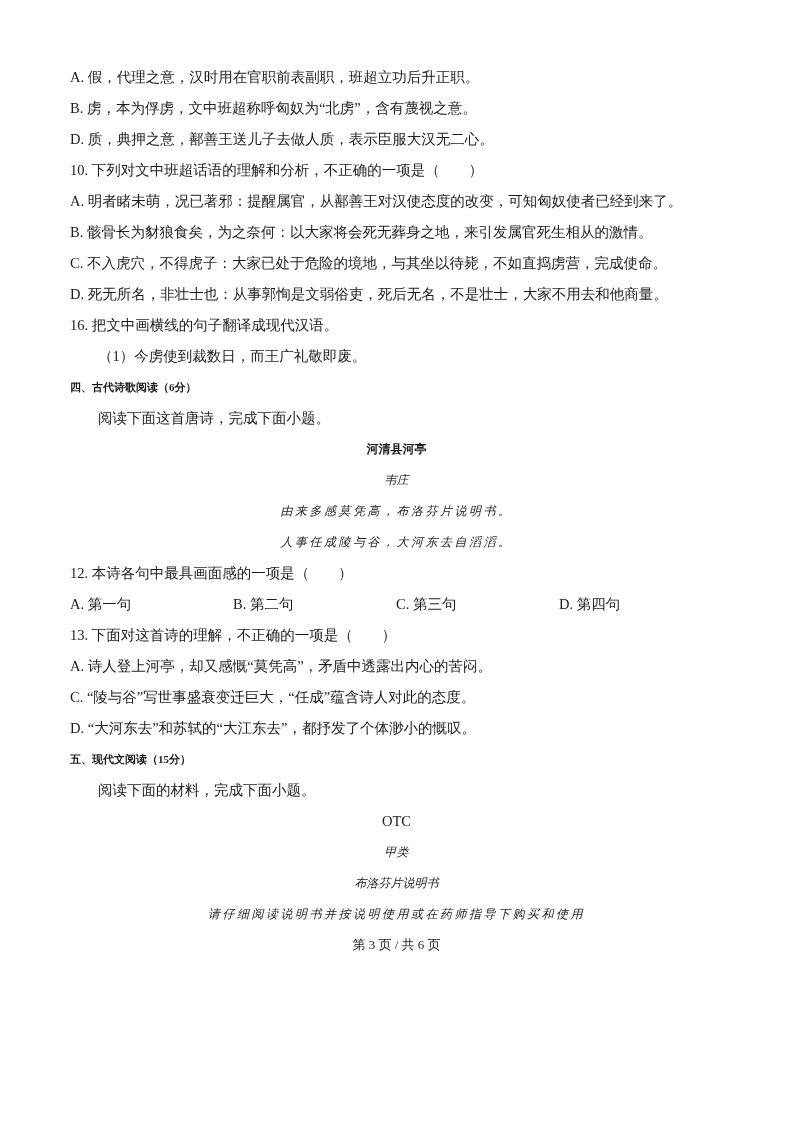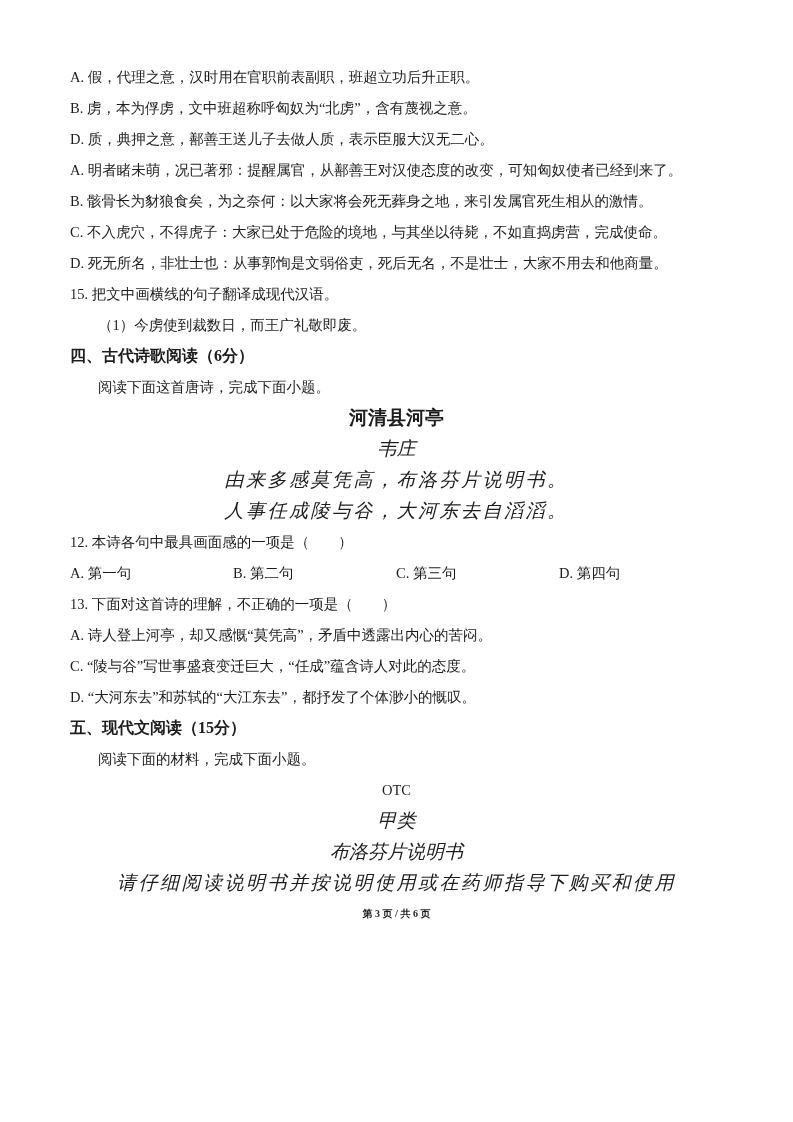--- a/index.html
+++ b/index.html
@@ -13,46 +13,47 @@
     font-family:"Liberation Serif","DejaVu Serif",serif;
     color:#1c1c1c;
     font-size:14.5px;
     overflow:hidden;
   }
   p.line { margin:0 0 11px 0; line-height:20px; }
   .wide { margin-bottom:15px; }
   .indent { padding-left:28px; }
   .center { text-align:center; }
   .bold { font-weight:bold; }
-  .heading { font-weight:bold; font-size:16px; margin-top:4px; margin-bottom:13px; }
+  .heading { font-weight:bold; font-size:11px; margin-top:4px; margin-bottom:13px; }
   .kai { font-style:italic; }
-  .small { font-size:19px; }
+  .small { font-size:12px; }
   .spaced { letter-spacing:2.5px; }
   .u { text-underline-offset:3px; }
   .optrow { display:flex; }
   .optrow span { display:inline-block; width:163px; }
   .optrow span:last-child { width:auto; }
   .poemgap { margin-top:2px; margin-bottom:12px; }
-  .footer { margin-top:8px; font-size:10px;font-weight:bold; }
+  .footer { margin-top:8px; font-size:13px; }
 </style>
 </head>
 <body>
 
 <div class="page">
 
   <p class="line wide">A. 假，代理之意，汉时用在官职前表副职，班超立功后升正职。</p>
   <p class="line wide">B. 虏，本为俘虏，文中班超称呼匈奴为“北虏”，含有蔑视之意。</p>
   <p class="line wide">D. 质，典押之意，鄯善王送儿子去做人质，表示臣服大汉无二心。</p>
 
+  <p class="line">10. 下列对文中班超话语的理解和分析，不正确的一项是（　　）</p>
   <p class="line">A. 明者睹未萌，况已著邪：提醒属官，从鄯善王对汉使态度的改变，可知匈奴使者已经到来了。</p>
   <p class="line">B. 骸骨长为豺狼食矣，为之奈何：以大家将会死无葬身之地，来引发属官死生相从的激情。</p>
   <p class="line">C. 不入虎穴，不得虎子：大家已处于危险的境地，与其坐以待毙，不如直捣虏营，完成使命。</p>
   <p class="line">D. 死无所名，非壮士也：从事郭恂是文弱俗吏，死后无名，不是壮士，大家不用去和他商量。</p>
 
-  <p class="line">15. 把文中画横线的句子翻译成现代汉语。</p>
+  <p class="line">16. 把文中画横线的句子翻译成现代汉语。</p>
   <p class="line indent">（1）今虏使到裁数日，而王广礼敬即废。</p>
 
   <p class="line heading">四、古代诗歌阅读（6分）</p>
   <p class="line indent">阅读下面这首唐诗，完成下面小题。</p>
 
   <p class="line center bold small poemgap">河清县河亭</p>
   <p class="line center kai small">韦庄</p>
   <p class="line center kai small spaced">由来多感莫凭高，布洛芬片说明书。</p>
   <p class="line center kai small spaced">人事任成陵与谷，大河东去自滔滔。</p>
 

